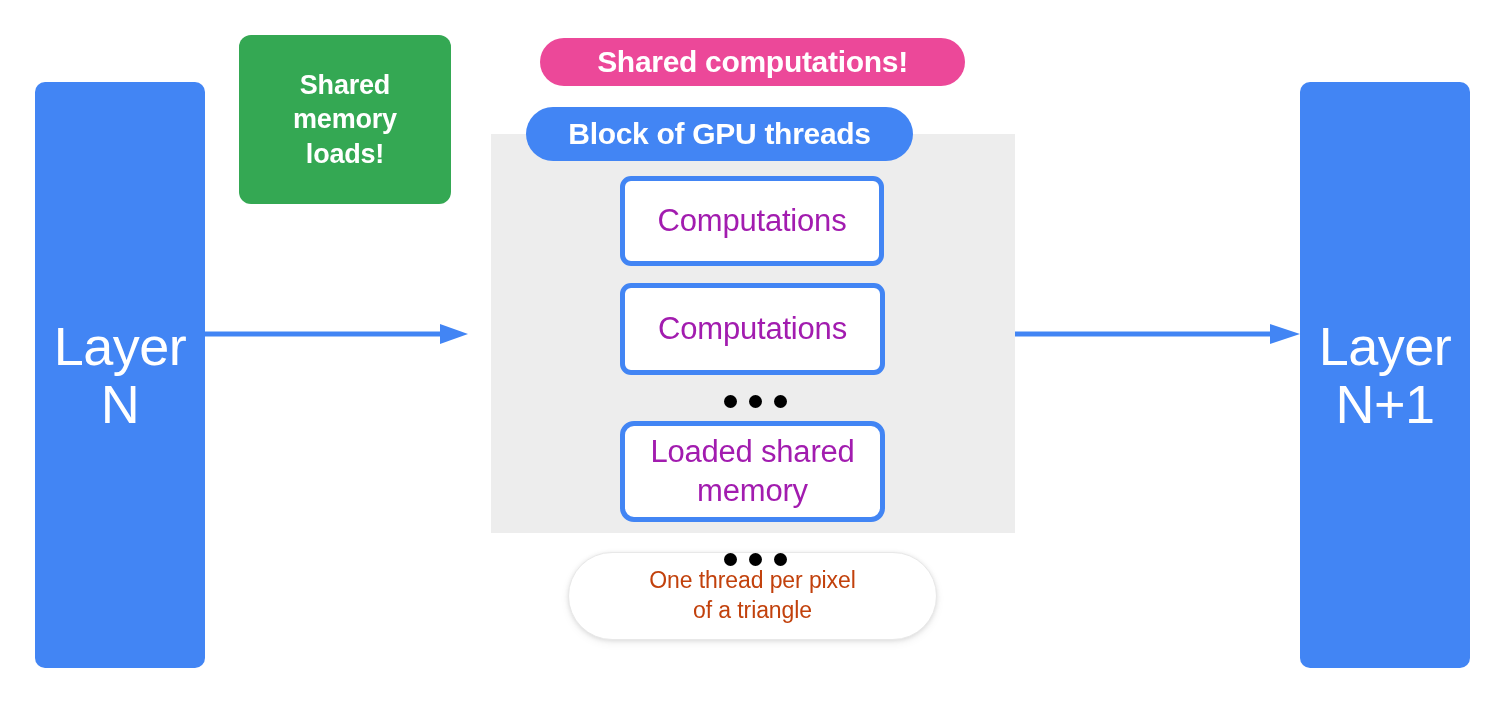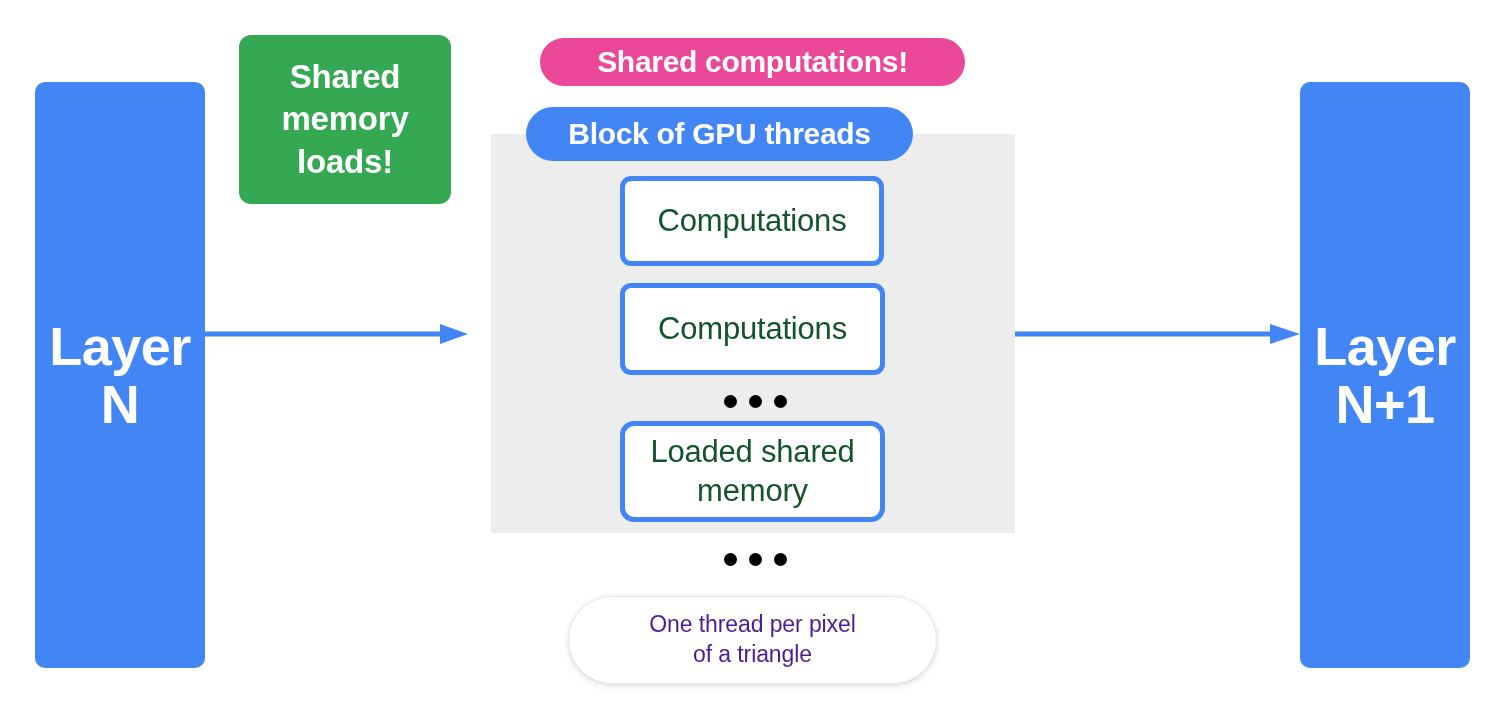--- a/index.html
+++ b/index.html
@@ -23,21 +23,21 @@
   .layer-block {
     position: absolute;
     background: #4285F4;
     border-radius: 10px;
     display: flex;
     align-items: center;
     justify-content: center;
     color: #ffffff;
     font-size: 54px;
     line-height: 1.08;
-    font-weight: 700;
+    font-weight: 400;
     text-align: center;
     letter-spacing: -0.5px;
     white-space: pre-line;
   }
   #layer-n   { left: 35px;   top: 82px; width: 170px; height: 586px; }
   #layer-n1  { left: 1300px; top: 82px; width: 170px; height: 586px; }
 
   
   .arrow {
     position: absolute;
@@ -51,21 +51,21 @@
   .green-badge {
     position: absolute;
     background: #34A853;
     color: #ffffff;
     border-radius: 12px;
     display: flex;
     align-items: center;
     justify-content: center;
     text-align: center;
     font-weight: 700;
-    font-size: 33px;
+    font-size: 27px;
     line-height: 1.28;
     letter-spacing: -0.2px;
     white-space: pre-line;
     padding: 0 14px;
     box-sizing: border-box;
   }
   #badge-shared-memory-loads { left: 239px;  top: 35px; width: 212px; height: 169px; }
   #badge-flexible-writes     { left: 1052px; top: 35px; width: 215px; height: 169px; }
 
   
@@ -106,21 +106,21 @@
   
   .thread-box {
     position: absolute;
     background: #ffffff;
     border: 5px solid #4285F4;
     border-radius: 11px;
     display: flex;
     align-items: center;
     justify-content: center;
     text-align: center;
-    color: #14532d;
+    color: #a21caf;
     font-size: 31px;
     line-height: 1.25;
     letter-spacing: -0.2px;
     box-sizing: border-box;
     white-space: pre-line;
     z-index: 2;
   }
   #thread-box-1 { left: 620px; top: 176px; width: 264px; height: 90px; }
   #thread-box-2 { left: 620px; top: 283px; width: 265px; height: 92px; }
   #thread-box-3 { left: 620px; top: 421px; width: 265px; height: 101px; border-radius: 14px; }
@@ -139,32 +139,32 @@
     border-radius: 50%;
     background: #000000;
   }
   #dots-inner { left: 724px; top: 395px; }
   #dots-outer { left: 724px; top: 553px; }
 
   
   #caption-one-thread {
     position: absolute;
     left: 568px;
-    top: 596px;
+    top: 552px;
     width: 369px;
     height: 88px;
     background: #ffffff;
     border: 1px solid #E8E8E8;
     border-radius: 999px;
     box-shadow: 0 1px 4px rgba(0,0,0,0.10), 0 3px 10px rgba(0,0,0,0.06);
     display: flex;
     align-items: center;
     justify-content: center;
     text-align: center;
-    color: #4c1d95;
+    color: #c2410c;
     font-size: 23px;
     line-height: 1.3;
     letter-spacing: -0.1px;
     white-space: pre-line;
     box-sizing: border-box;
   }
 </style>
 </head>
 <body>
 

